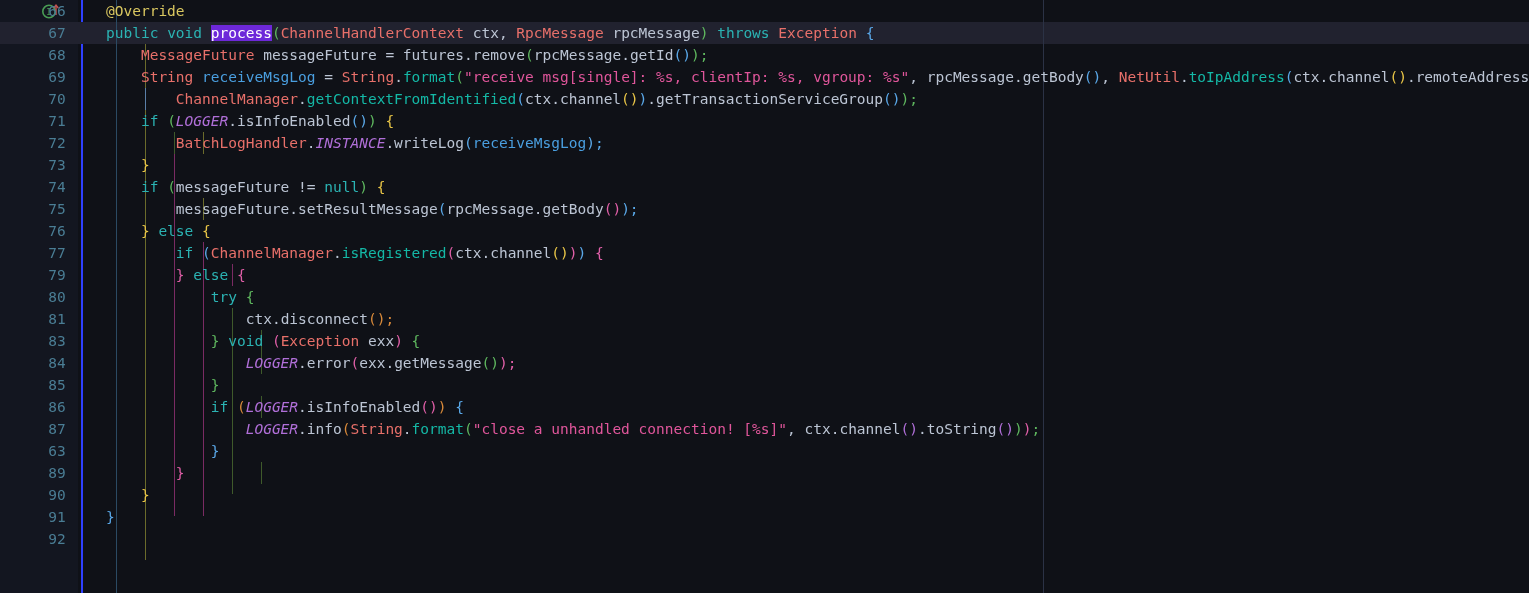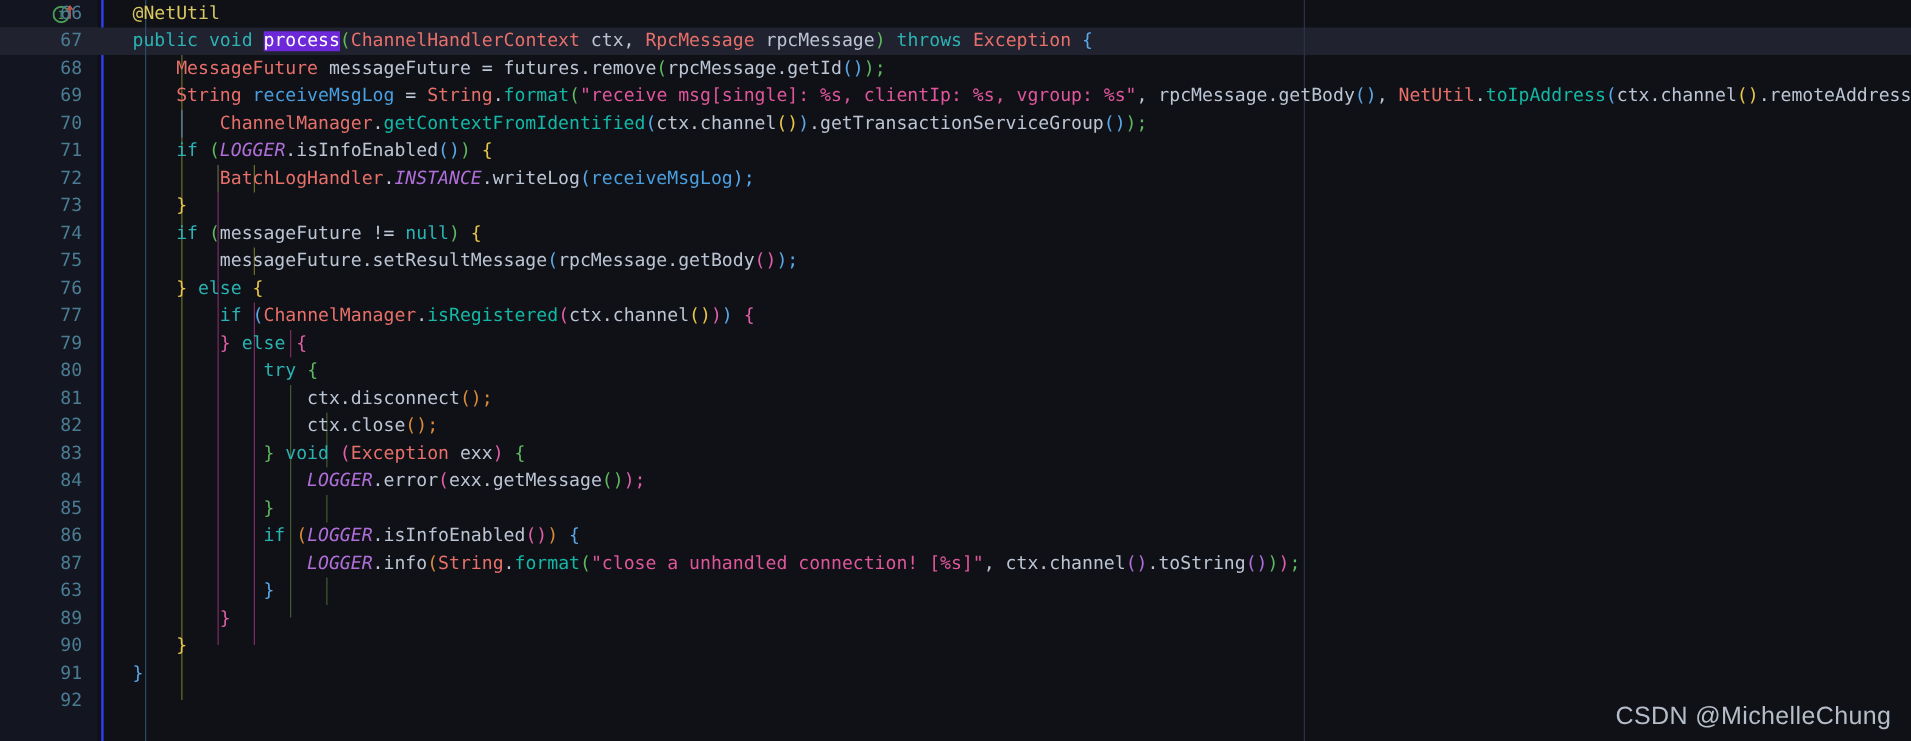--- a/index.html
+++ b/index.html
@@ -179,21 +179,21 @@
   <div class="guide" style="left:232px;  top:264px; height:22px;  background:#7a2b63;"></div>
   <div class="guide" style="left:261px;  top:330px; height:44px;  background:#3f5a2b;"></div>
   <div class="guide" style="left:261px;  top:396px; height:22px;  background:#3f5a2b;"></div>
   <div class="guide" style="left:261px;  top:462px; height:22px;  background:#3f5a2b;"></div>
   <div class="guide" style="left:145px;  top:88px;  height:22px; background:#5a7fa8;"></div>
 
   <div class="rows">
 
     <div class="row">
       <span class="lineno">66</span>
-      <span class="code"><span class="anno">@NetUtil</span></span>
+      <span class="code"><span class="anno">@Override</span></span>
     </div>
 
     <div class="row">
       <span class="lineno">67</span>
       <span class="code"><span class="kw">public</span> <span class="kw">void</span> <span class="sel">process</span><span class="b4">(</span><span class="type">ChannelHandlerContext</span> <span class="param">ctx</span><span class="plain">,</span> <span class="type">RpcMessage</span> <span class="param">rpcMessage</span><span class="b4">)</span> <span class="kw">throws</span> <span class="type">Exception</span> <span class="b2">{</span></span>
     </div>
 
     <div class="row">
       <span class="lineno">68</span>
       <span class="code">    <span class="type">MessageFuture</span> <span class="plain">messageFuture</span> <span class="op">=</span> <span class="plain">futures</span><span class="plain">.</span><span class="plain">remove</span><span class="b4">(</span><span class="plain">rpcMessage</span><span class="plain">.</span><span class="plain">getId</span><span class="b2">()</span><span class="b4">)</span><span class="b4">;</span></span>
@@ -253,24 +253,20 @@
     <div class="row">
       <span class="lineno">80</span>
       <span class="code">            <span class="kw">try</span> <span class="b4">{</span></span>
     </div>
 
     <div class="row">
       <span class="lineno">81</span>
       <span class="code">                <span class="plain">ctx</span><span class="plain">.</span><span class="plain">disconnect</span><span class="b6">()</span><span class="b6">;</span></span>
     </div>
 
-    <div class="row">
-      <span class="lineno">82</span>
-      <span class="code">                <span class="plain">ctx</span><span class="plain">.</span><span class="plain">close</span><span class="b6">()</span><span class="b6">;</span></span>
-    </div>
 
     <div class="row">
       <span class="lineno">83</span>
       <span class="code">            <span class="b4">}</span> <span class="kw">void</span> <span class="b3">(</span><span class="type">Exception</span> <span class="param">exx</span><span class="b3">)</span> <span class="b4">{</span></span>
     </div>
 
     <div class="row">
       <span class="lineno">84</span>
       <span class="code">                <span class="stat">LOGGER</span><span class="plain">.</span><span class="plain">error</span><span class="b3">(</span><span class="plain">exx</span><span class="plain">.</span><span class="plain">getMessage</span><span class="b4">()</span><span class="b3">)</span><span class="b3">;</span></span>
     </div>
@@ -310,15 +306,14 @@
       <span class="code"><span class="b2">}</span></span>
     </div>
 
     <div class="row">
       <span class="lineno">92</span>
       <span class="code"></span>
     </div>
 
   </div>
 
-  <div class="watermark">CSDN @MichelleChung</div>
 
 </div>
 
 </body></html>

